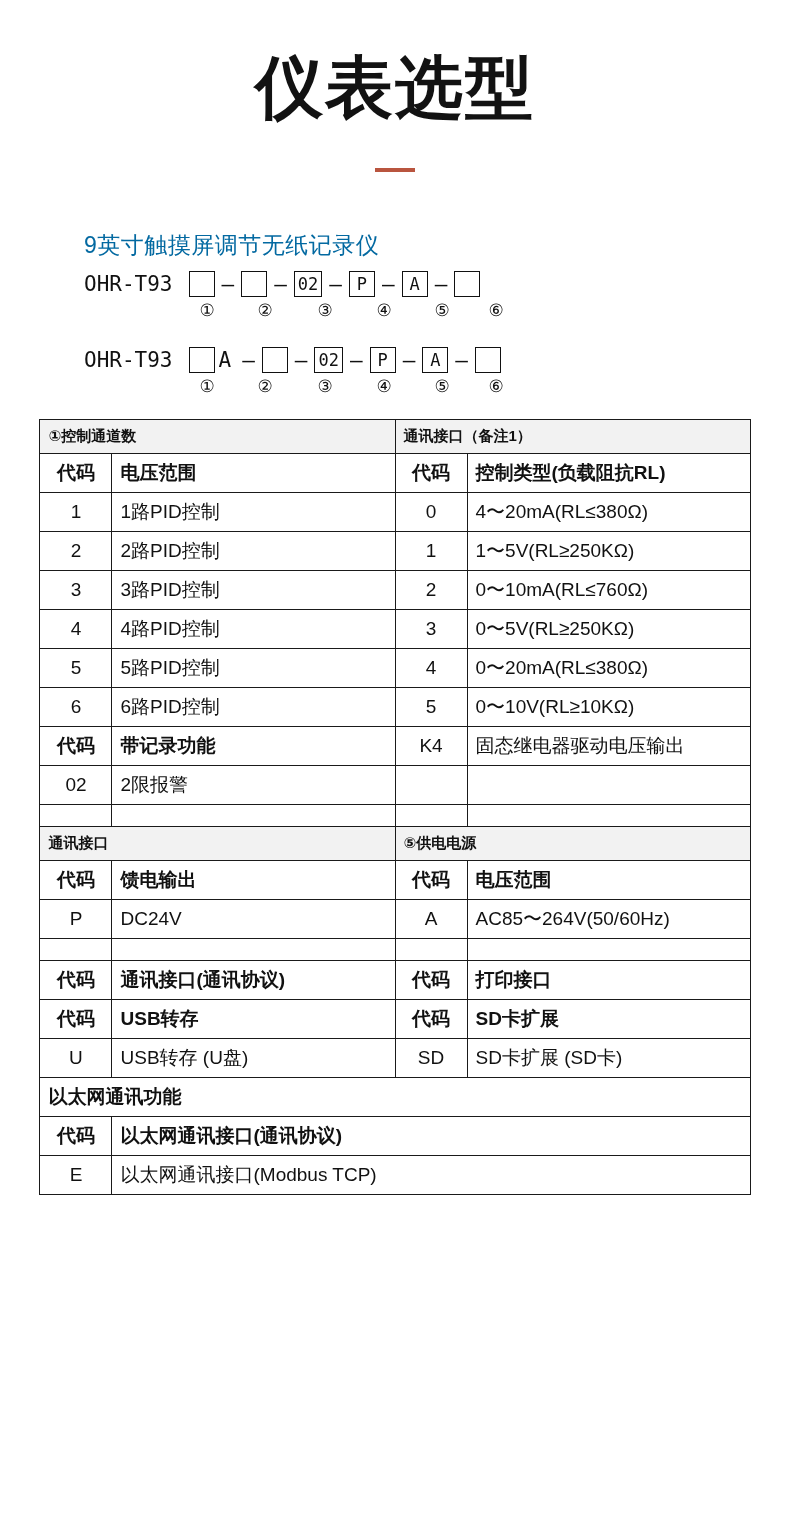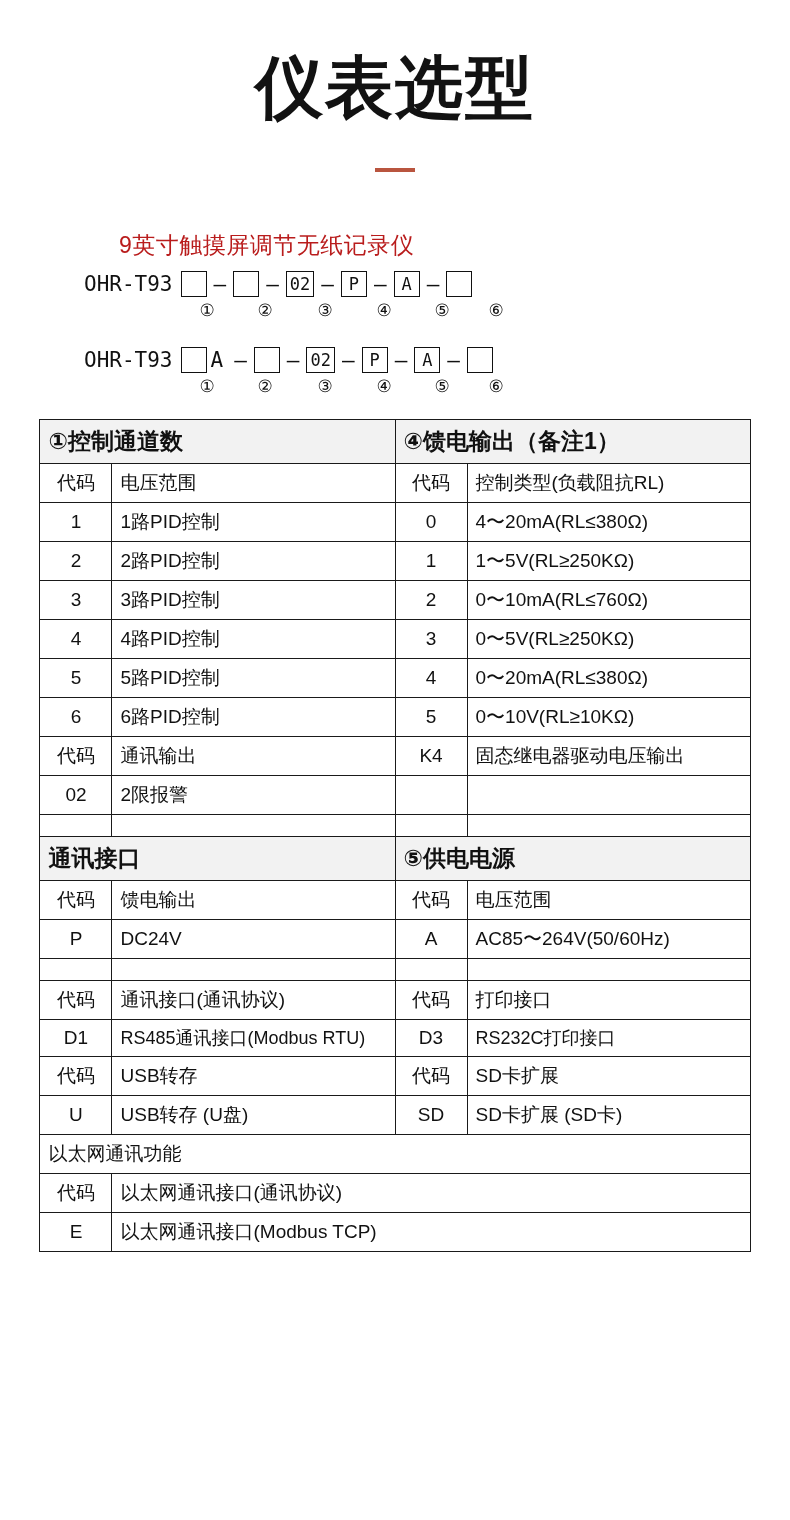--- a/index.html
+++ b/index.html
@@ -38,36 +38,35 @@
   .model-block {
     margin: 58px 0 0 0;
     padding-left: 84px;
   }
   .model-block.second {
     margin-top: 26px;
   }
   .model-heading {
     font-size: 23px;
     font-weight: normal;
-    color: #b91c1c;
+    color: #0369a1;
     margin-bottom: 10px;
     letter-spacing: 0.5px;
-    margin-left: 35px;
   }
   .code-row {
     display: flex;
     align-items: center;
     font-family: "DejaVu Sans Mono", "Liberation Mono", monospace;
     font-size: 21px;
     color: #111;
     line-height: 1;
   }
   .code-prefix {
     letter-spacing: 0px;
-    margin-right: 8px;
+    margin-right: 16px;
   }
   .code-box {
     display: inline-flex;
     align-items: center;
     justify-content: center;
     border: 1.6px solid #111;
     min-width: 26px;
     height: 26px;
     padding: 0 3px;
     font-size: 17px;
@@ -108,24 +107,24 @@
   table.sel td {
     border: 1.5px solid #1a1a1a;
     padding: 6px 8px;
     vertical-align: middle;
     height: 34px;
     box-sizing: border-box;
   }
   td.section {
     background: #f2f2f2;
     font-weight: bold;
-    font-size: 23px;
+    font-size: 15px;
   }
   td.hdr {
-    font-weight: normal;
+    font-weight: bold;
   }
   td.ctr {
     text-align: center;
   }
   td.nob-bottom { border-bottom: none; }
   td.nob-top { border-top: none; }
   .cellpad { padding-left: 10px; }
   .small { font-size: 18px; }
 </style>
 </head>
@@ -192,21 +191,21 @@
     <colgroup>
       <col style="width:72px;">
       <col style="width:283px;">
       <col style="width:72px;">
       <col style="width:283px;">
     </colgroup>
     <tbody>
 
       <tr>
         <td class="section" colspan="2">①控制通道数</td>
-        <td class="section" colspan="2">④馈电输出（备注1）</td>
+        <td class="section" colspan="2">通讯接口（备注1）</td>
       </tr>
       <tr>
         <td class="hdr ctr">代码</td>
         <td class="hdr cellpad">电压范围</td>
         <td class="hdr ctr">代码</td>
         <td class="hdr cellpad">控制类型(负载阻抗RL)</td>
       </tr>
       <tr>
         <td class="ctr">1</td>
         <td class="cellpad">1路PID控制</td>
@@ -239,21 +238,21 @@
       </tr>
       <tr>
         <td class="ctr">6</td>
         <td class="cellpad">6路PID控制</td>
         <td class="ctr">5</td>
         <td class="cellpad">0〜10V(RL≥10KΩ)</td>
       </tr>
 
       <tr>
         <td class="hdr ctr">代码</td>
-        <td class="hdr cellpad">通讯输出</td>
+        <td class="hdr cellpad">带记录功能</td>
         <td class="ctr">K4</td>
         <td class="cellpad">固态继电器驱动电压输出</td>
       </tr>
       <tr>
         <td class="ctr nob-bottom">02</td>
         <td class="cellpad nob-bottom">2限报警</td>
         <td class="ctr nob-bottom"></td>
         <td class="cellpad nob-bottom"></td>
       </tr>
       <tr style="height:22px;">
@@ -286,26 +285,20 @@
         <td class="cellpad nob-top" style="height:22px;"></td>
       </tr>
 
       <tr>
         <td class="hdr ctr">代码</td>
         <td class="hdr cellpad">通讯接口(通讯协议)</td>
         <td class="hdr ctr">代码</td>
         <td class="hdr cellpad">打印接口</td>
       </tr>
       <tr>
-        <td class="ctr">D1</td>
-        <td class="cellpad small">RS485通讯接口(Modbus RTU)</td>
-        <td class="ctr">D3</td>
-        <td class="cellpad small">RS232C打印接口</td>
-      </tr>
-      <tr>
         <td class="hdr ctr">代码</td>
         <td class="hdr cellpad">USB转存</td>
         <td class="hdr ctr">代码</td>
         <td class="hdr cellpad">SD卡扩展</td>
       </tr>
       <tr>
         <td class="ctr">U</td>
         <td class="cellpad">USB转存 (U盘)</td>
         <td class="ctr">SD</td>
         <td class="cellpad">SD卡扩展 (SD卡)</td>

